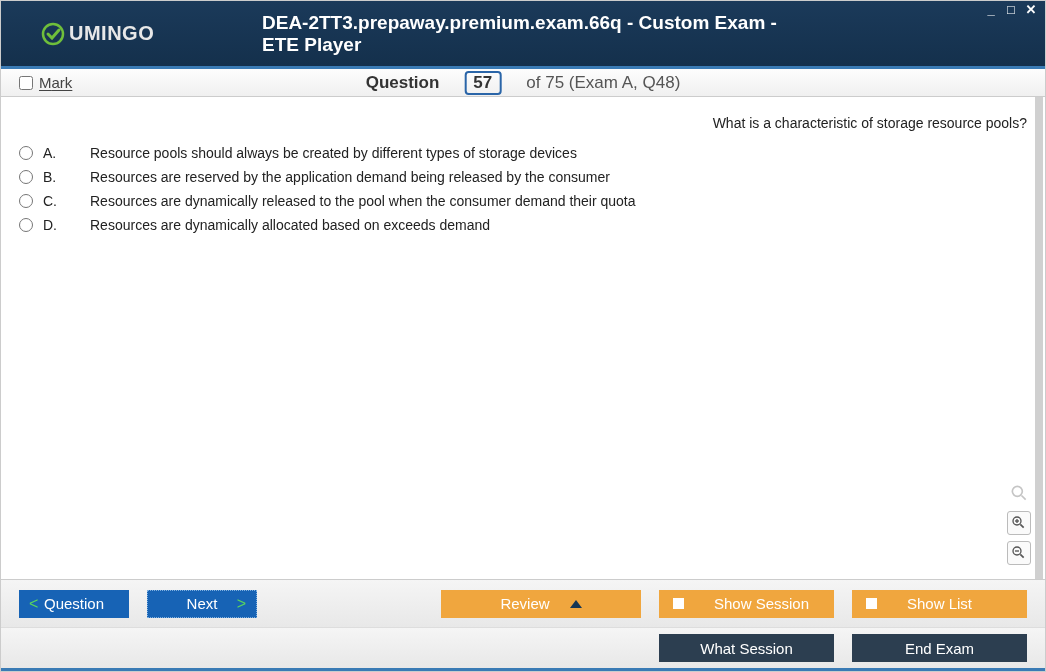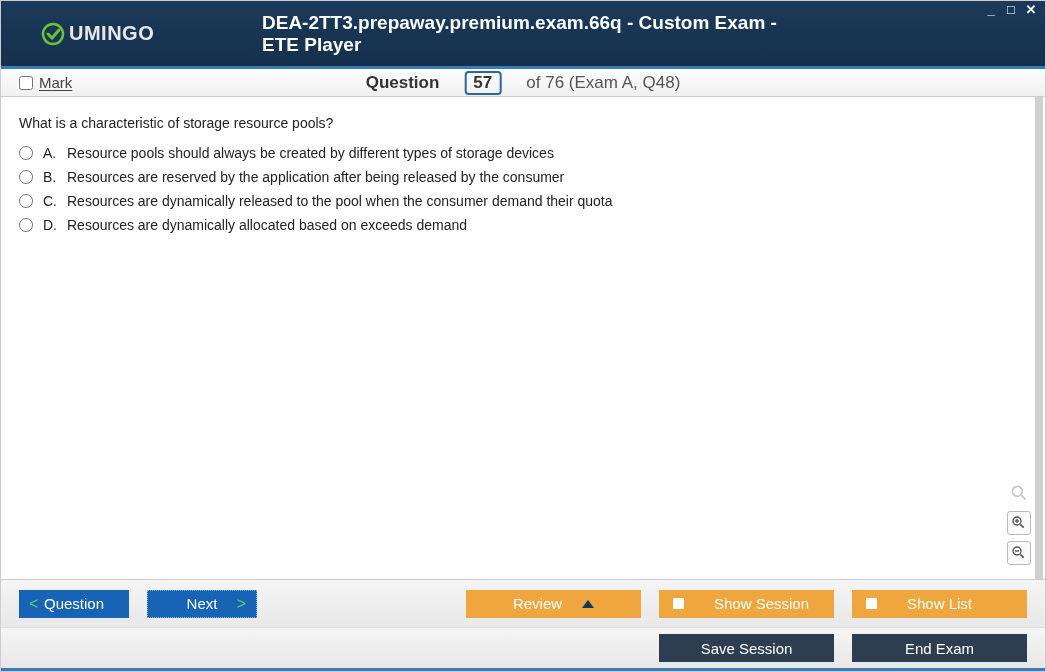--- a/index.html
+++ b/index.html
@@ -16,44 +16,44 @@
 .question-bar { background: linear-gradient(#fdfdfd,#f0f0f0); height: 28px; display: flex; align-items: center; border-bottom: 1px solid #ccc; position: relative; }
 .mark-wrap { display: flex; align-items: center; margin-left: 18px; color: #444; font-size: 15px; }
 .mark-wrap input { width: 14px; height: 14px; margin-right: 6px; }
 .mark-wrap span { text-decoration: underline; text-underline-offset: 2px; }
 .question-center { position: absolute; left: 50%; transform: translateX(-50%); font-size: 17px; color: #555; display: flex; align-items: center; gap: 25px; }
 .question-center .q-label { color: #333; font-weight: bold; }
 .q-num { border: 2px solid #2a65a8; border-radius: 4px; padding: 0 7px; color: #333; font-weight: bold; font-size: 17px; }
 
 .content { flex: 1; position: relative; background: #fff; overflow: hidden; }
 .content-inner { padding: 18px 18px; color: #333; font-size: 14px; }
-.question-text { margin-bottom: 14px; color: #222; }
+.question-text { margin-bottom: 14px; color: #222; text-align: right; }
 .option { display: flex; align-items: center; margin-bottom: 8px; }
 .option input { width: 14px; height: 14px; margin-right: 10px; flex-shrink: 0; }
 .option-letter { margin-right: 10px; min-width: 14px; color: #222; }
-.option-text { color: #222; }
+.option-text { color: #222; margin-left: 23px; }
 
 .zoom-tools { position: absolute; right: 14px; bottom: 14px; display: flex; flex-direction: column; gap: 6px; align-items: center; }
 .zoom-tools .zt { width: 24px; height: 24px; border: 1px solid #bbb; border-radius: 3px; background: #fafafa; display: flex; align-items: center; justify-content: center; cursor: pointer; color: #666; font-size: 14px; }
 .zoom-tools .zt.search { border: none; background: transparent; font-size: 18px; color: #c5c5c5; }
 
 .scrollbar { position: absolute; right: 2px; top: 0; bottom: 0; width: 8px; background: #f0f0f0; }
 .scrollbar .thumb { position: absolute; top: 0; left: 0; right: 0; height: 100%; background: #d0d0d0; }
 
 .footer1 { background: linear-gradient(#f5f5f5,#e8e8e8); height: 48px; display: flex; align-items: center; padding: 0 18px; gap: 18px; border-top: 1px solid #ccc; }
 .footer2 { background: linear-gradient(#f5f5f5,#e8e8e8); height: 44px; display: flex; align-items: center; justify-content: flex-end; padding: 0 18px; gap: 18px; border-top: 1px solid #ddd; border-bottom: 3px solid #3a7bb5; }
 
 .btn { height: 28px; display: flex; align-items: center; justify-content: center; color: #fff; font-size: 15px; cursor: pointer; position: relative; }
 .btn-blue { background: #1763b5; width: 110px; }
 .btn-blue.next { border: 1px dotted #7fb0e0; }
 .btn-blue .chev { color: #5bd85b; font-size: 16px; position: absolute; }
 .btn-blue.prev .chev { left: 10px; }
 .btn-blue.next .chev { right: 10px; }
 .btn-orange { background: #f0a63e; }
-.btn-review { width: 175px; }
+.btn-review { width: 200px; }
 .btn-review .tri { border-left: 6px solid transparent; border-right: 6px solid transparent; border-bottom: 8px solid #153654; margin-left: 20px; }
 .btn-show { width: 175px; justify-content: flex-start; padding-left: 14px; gap: 30px; }
 .btn-show .sq { width: 11px; height: 11px; background: #fff; }
 .btn-dark { background: #2c3e50; width: 175px; }
 
 .spacer { flex: 1; }
 </style>
 </head>
 <body>
 
@@ -74,40 +74,40 @@
 </div>
 
 <div class="question-bar">
   <label class="mark-wrap">
     <input type="checkbox" style="">
     <span><u>M</u>ark</span>
   </label>
   <div class="question-center">
     <span class="q-label">Question</span>
     <span class="q-num">57</span>
-    <span>of 76 (Exam A, Q48)</span>
+    <span>of 75 (Exam A, Q48)</span>
   </div>
 </div>
 
 <div class="content">
   <div class="scrollbar">
       <div class="thumb"></div>
     </div>
   <div class="content-inner">
     <div class="question-text">What is a characteristic of storage resource pools?</div>
     <div id="options">
         <div class="option">
           <input type="radio" name="ans" style="">
           <span class="option-letter">A.</span>
           <span class="option-text">Resource pools should always be created by different types of storage devices</span>
         </div>
         <div class="option">
           <input type="radio" name="ans" style="">
           <span class="option-letter">B.</span>
-          <span class="option-text">Resources are reserved by the application after being released by the consumer</span>
+          <span class="option-text">Resources are reserved by the application demand being released by the consumer</span>
         </div>
         <div class="option">
           <input type="radio" name="ans" style="">
           <span class="option-letter">C.</span>
           <span class="option-text">Resources are dynamically released to the pool when the consumer demand their quota</span>
         </div>
         <div class="option">
           <input type="radio" name="ans" style="">
           <span class="option-letter">D.</span>
           <span class="option-text">Resources are dynamically allocated based on exceeds demand</span>
@@ -158,18 +158,18 @@
     <span>Show Session</span>
   </div>
   <div class="btn btn-orange btn-show">
     <span class="sq"></span>
     <span>Show List</span>
   </div>
 </div>
 
 <div class="footer2">
   <div class="btn btn-dark">
-    <span>Save Session</span>
+    <span>What Session</span>
   </div>
   <div class="btn btn-dark">
     <span>End Exam</span>
   </div>
 </div>
 
 </body></html>

